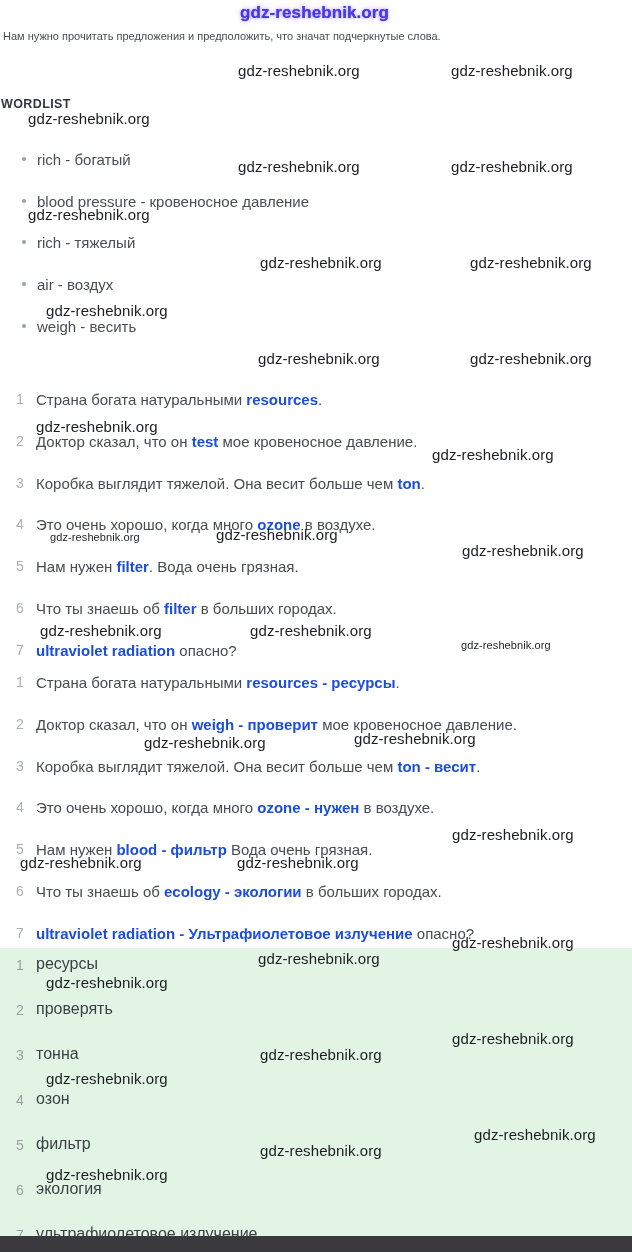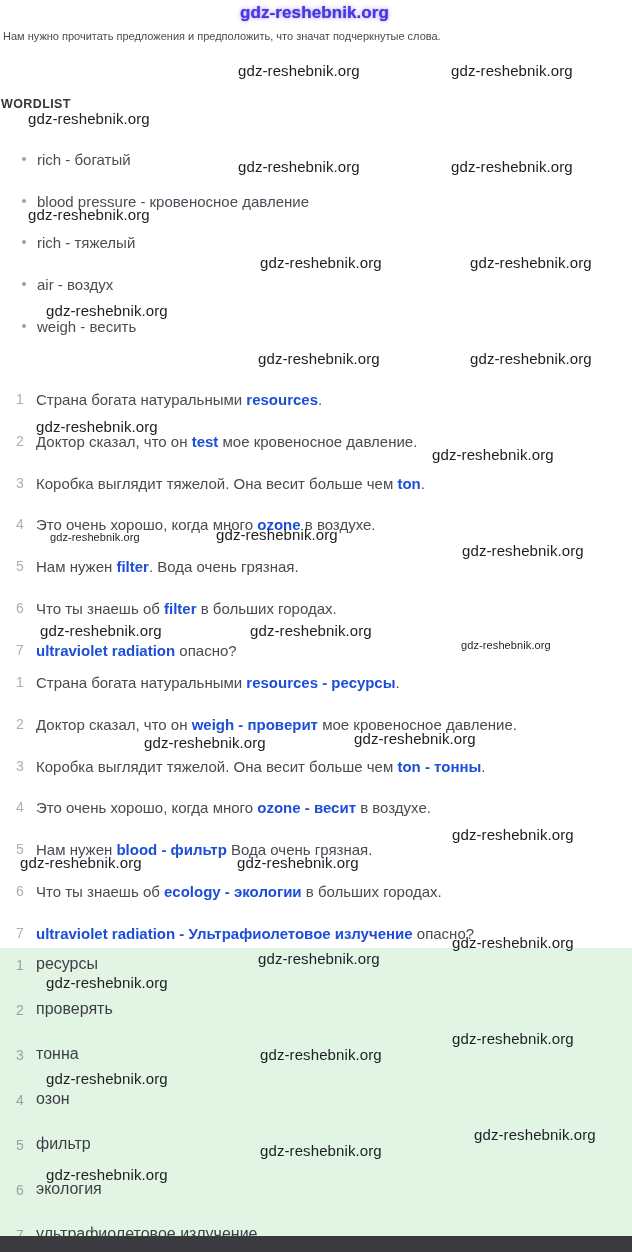--- a/index.html
+++ b/index.html
@@ -158,22 +158,22 @@
       <li><span class="num">3</span><span>Коробка выглядит тяжелой. Она весит больше чем </span><b>ton</b><span>.</span></li>
       <li><span class="num">4</span><span>Это очень хорошо, когда много </span><b>ozone</b><span> в воздухе.</span></li>
       <li><span class="num">5</span><span>Нам нужен </span><b>filter</b><span>. Вода очень грязная.</span></li>
       <li><span class="num">6</span><span>Что ты знаешь об </span><b>filter</b><span> в больших городах.</span></li>
       <li><span class="num">7</span><b>ultraviolet radiation</b><span> опасно?</span></li>
     </ol>
 
   <ol class="numlist list-answers" id="answers">
       <li><span class="num">1</span><span>Страна богата натуральными </span><b>resources - ресурсы</b><span>.</span></li>
       <li><span class="num">2</span><span>Доктор сказал, что он </span><b>weigh - проверит</b><span> мое кровеносное давление.</span></li>
-      <li><span class="num">3</span><span>Коробка выглядит тяжелой. Она весит больше чем </span><b>ton - тонны</b><span>.</span></li>
-      <li><span class="num">4</span><span>Это очень хорошо, когда много </span><b>ozone - весит</b><span> в воздухе.</span></li>
+      <li><span class="num">3</span><span>Коробка выглядит тяжелой. Она весит больше чем </span><b>ton - весит</b><span>.</span></li>
+      <li><span class="num">4</span><span>Это очень хорошо, когда много </span><b>ozone - нужен</b><span> в воздухе.</span></li>
       <li><span class="num">5</span><span>Нам нужен </span><b>blood - фильтр</b><span> Вода очень грязная.</span></li>
       <li><span class="num">6</span><span>Что ты знаешь об </span><b>ecology - экологии</b><span> в больших городах.</span></li>
       <li><span class="num">7</span><b>ultraviolet radiation - Ультрафиолетовое излучение</b><span> опасно?</span></li>
     </ol>
 
   <div class="green-section"></div>
   <ol class="green-list" id="green-list">
       <li><span class="num">1</span><span>ресурсы</span></li>
       <li><span class="num">2</span><span>проверять</span></li>
       <li><span class="num">3</span><span>тонна</span></li>

